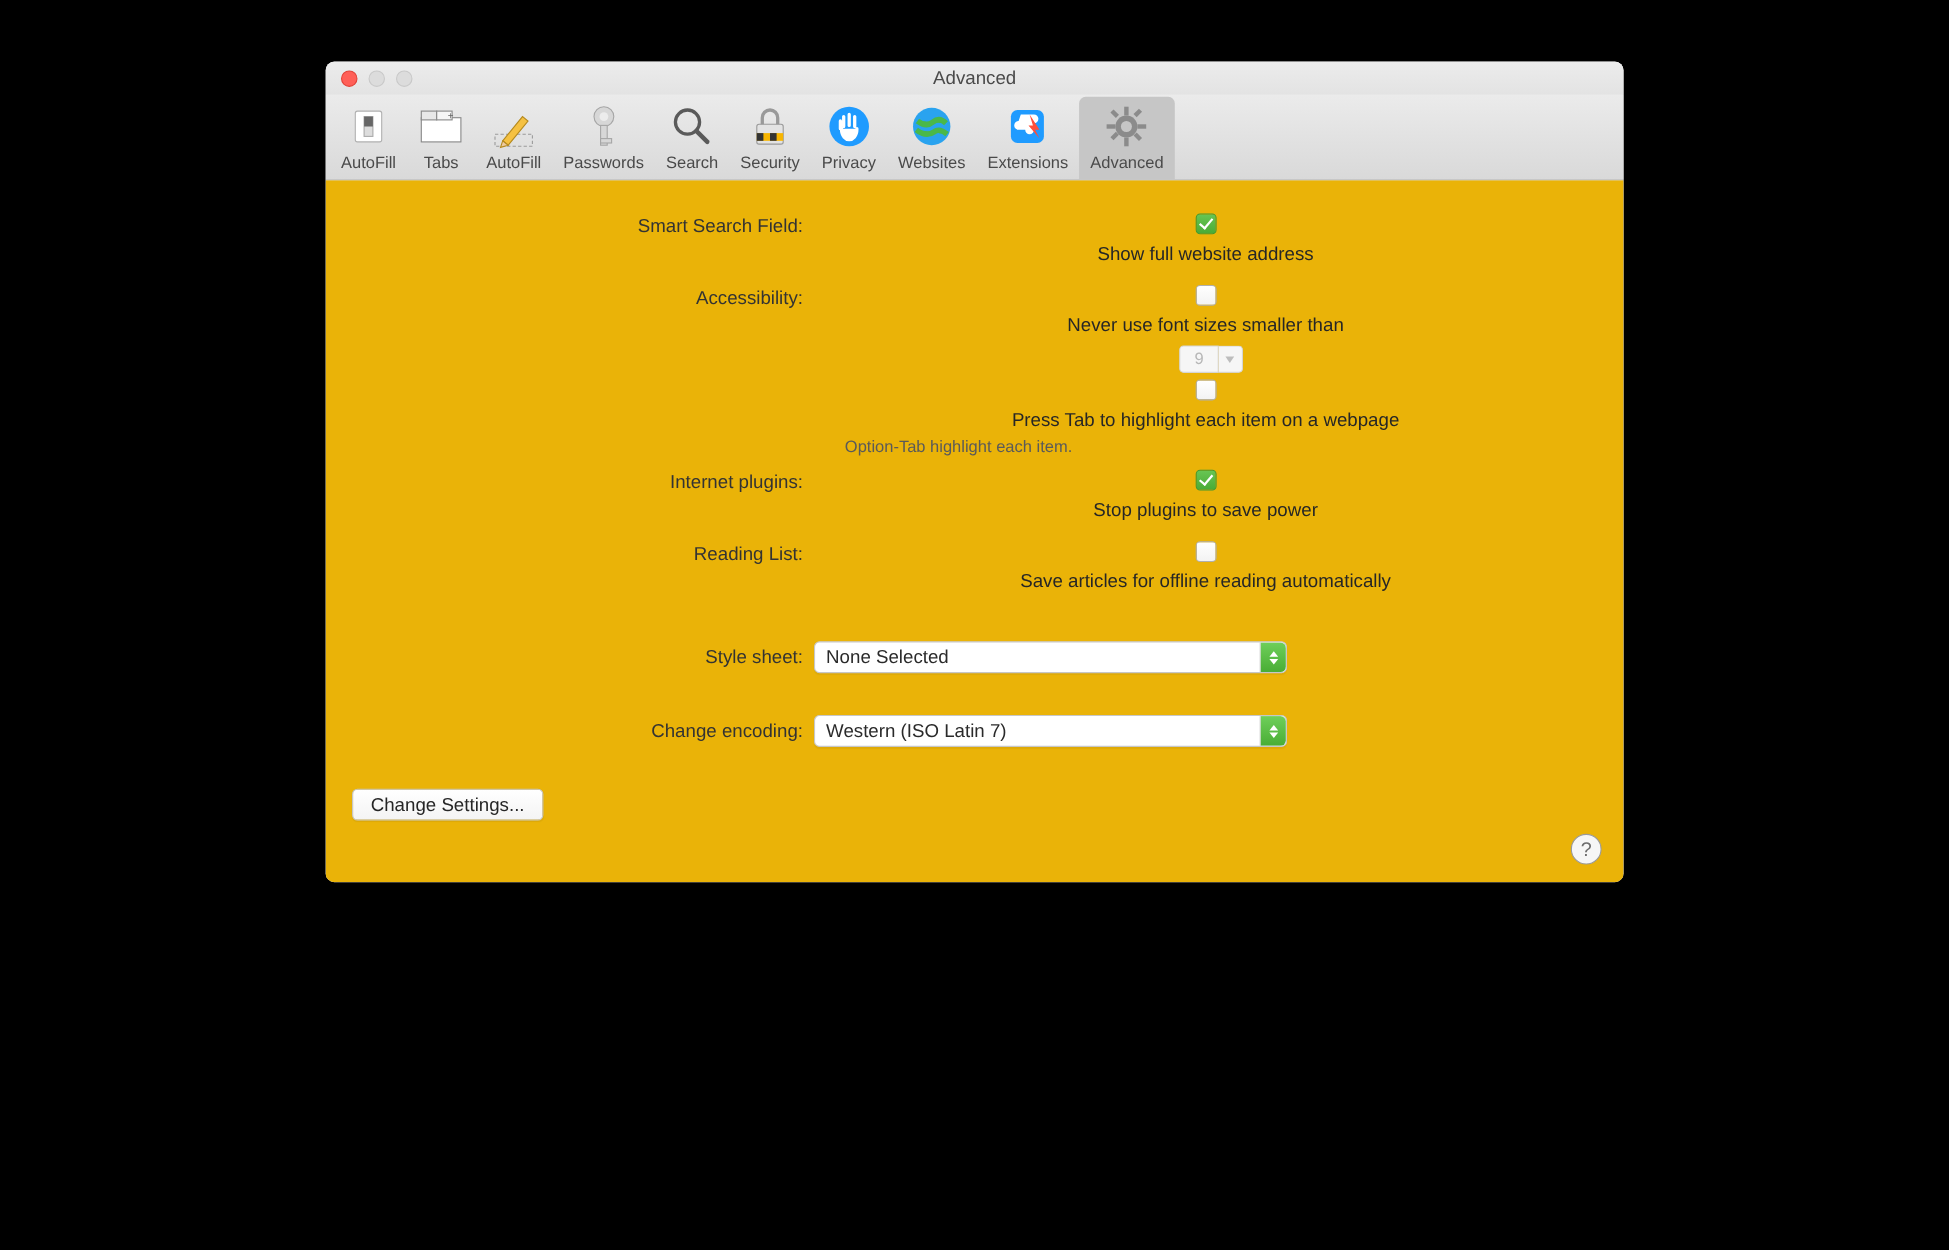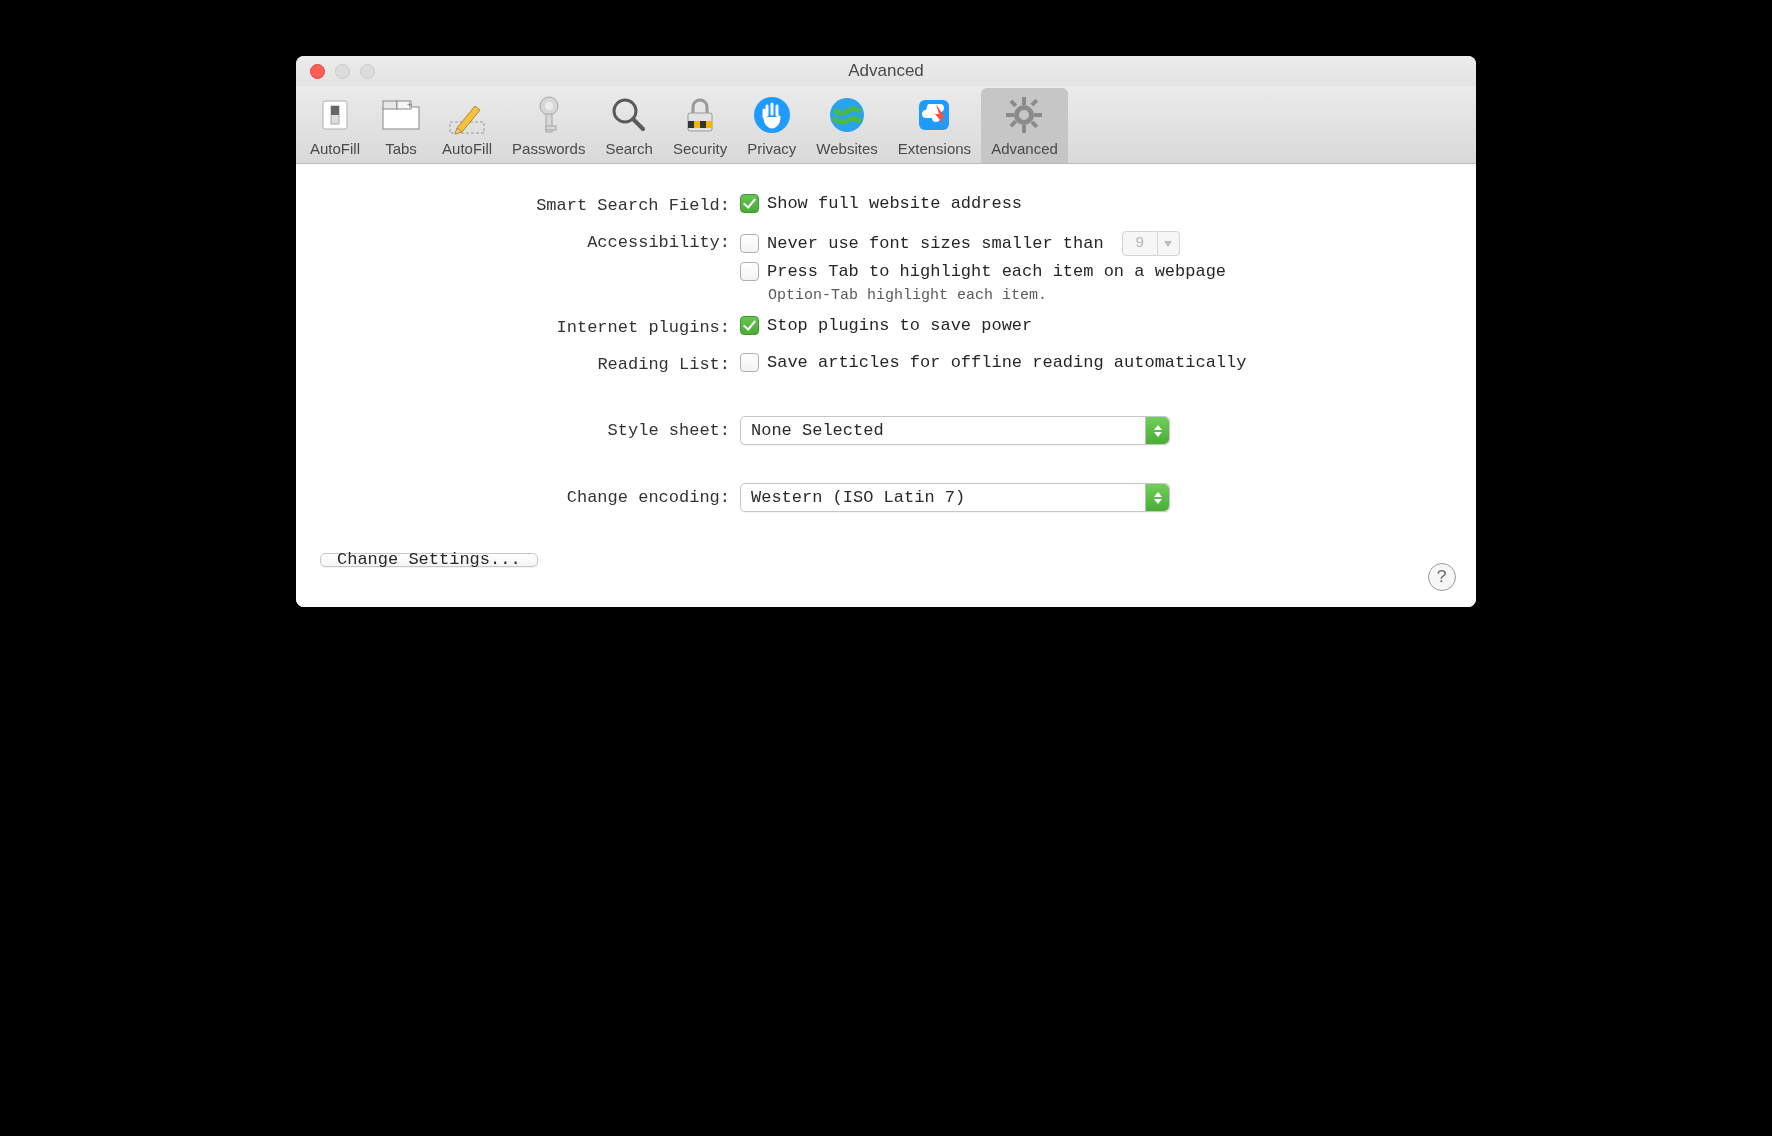--- a/index.html
+++ b/index.html
@@ -60,24 +60,23 @@
   border-radius: 6px 6px 0 0;
   min-width: 62px;
   cursor: default;
 }
 .tab .icon-slot { width: 42px; height: 42px; display: flex; align-items: center; justify-content: center; }
 .tab .tab-label { font-size: 15px; color: #4a4a4a; margin-top: 4px; }
 .tab.active {
   background: #c6c6c6;
 }
 .content {
-  padding: 30px 24px 30px 24px;
-  background: #ffffff;
+  padding: 30px 24px 48px 24px;
+  background: #eab308;
   position: relative;
-  font-family: Liberation Mono, monospace;
 }
 .row {
   display: flex;
   align-items: flex-start;
   margin-bottom: 8px;
 }
 .row.gap-lg { margin-top: 12px; }
 .row.gap-xl { margin-top: 38px; }
 .label-col {
   width: 420px;
@@ -85,20 +84,21 @@
   padding-right: 10px;
   padding-top: 2px;
   color: #333;
 }
 .ctrl-col { flex: 1; }
 .checkrow {
   display: flex;
   align-items: center;
   gap: 8px;
   margin-bottom: 6px;
+  flex-direction: column;
 }
 .checkbox {
   width: 19px;
   height: 19px;
   border-radius: 4px;
   border: 1px solid #b0b0b0;
   background: linear-gradient(#fff, #f3f3f3);
   position: relative;
   flex-shrink: 0;
 }
@@ -157,21 +157,21 @@
 }
 .knob::before { border-bottom: 5px solid #fff; }
 .knob::after { border-top: 5px solid #fff; }
 .btn {
   display: inline-flex;
   align-items: center;
   justify-content: center;
   background: linear-gradient(#fff, #f4f4f4);
   border: 1px solid #c7c7c7;
   border-radius: 5px;
-  height: 14px;
+  height: 29px;
   padding: 0 16px;
   box-shadow: 0 1px 1px rgba(0,0,0,0.06);
 }
 .stepper {
   display: inline-flex;
   align-items: center;
   margin-left: 10px;
 }
 .stepper .num {
   width: 36px;

